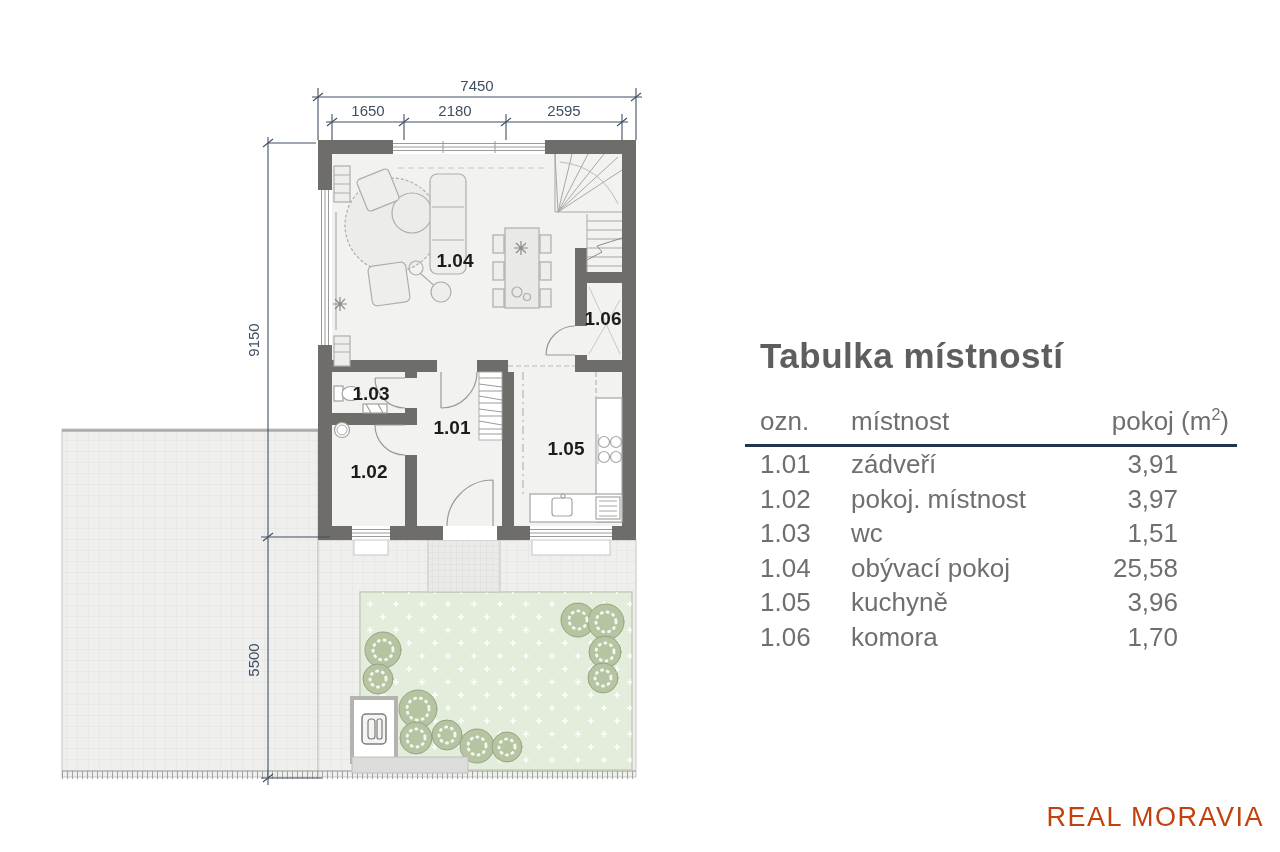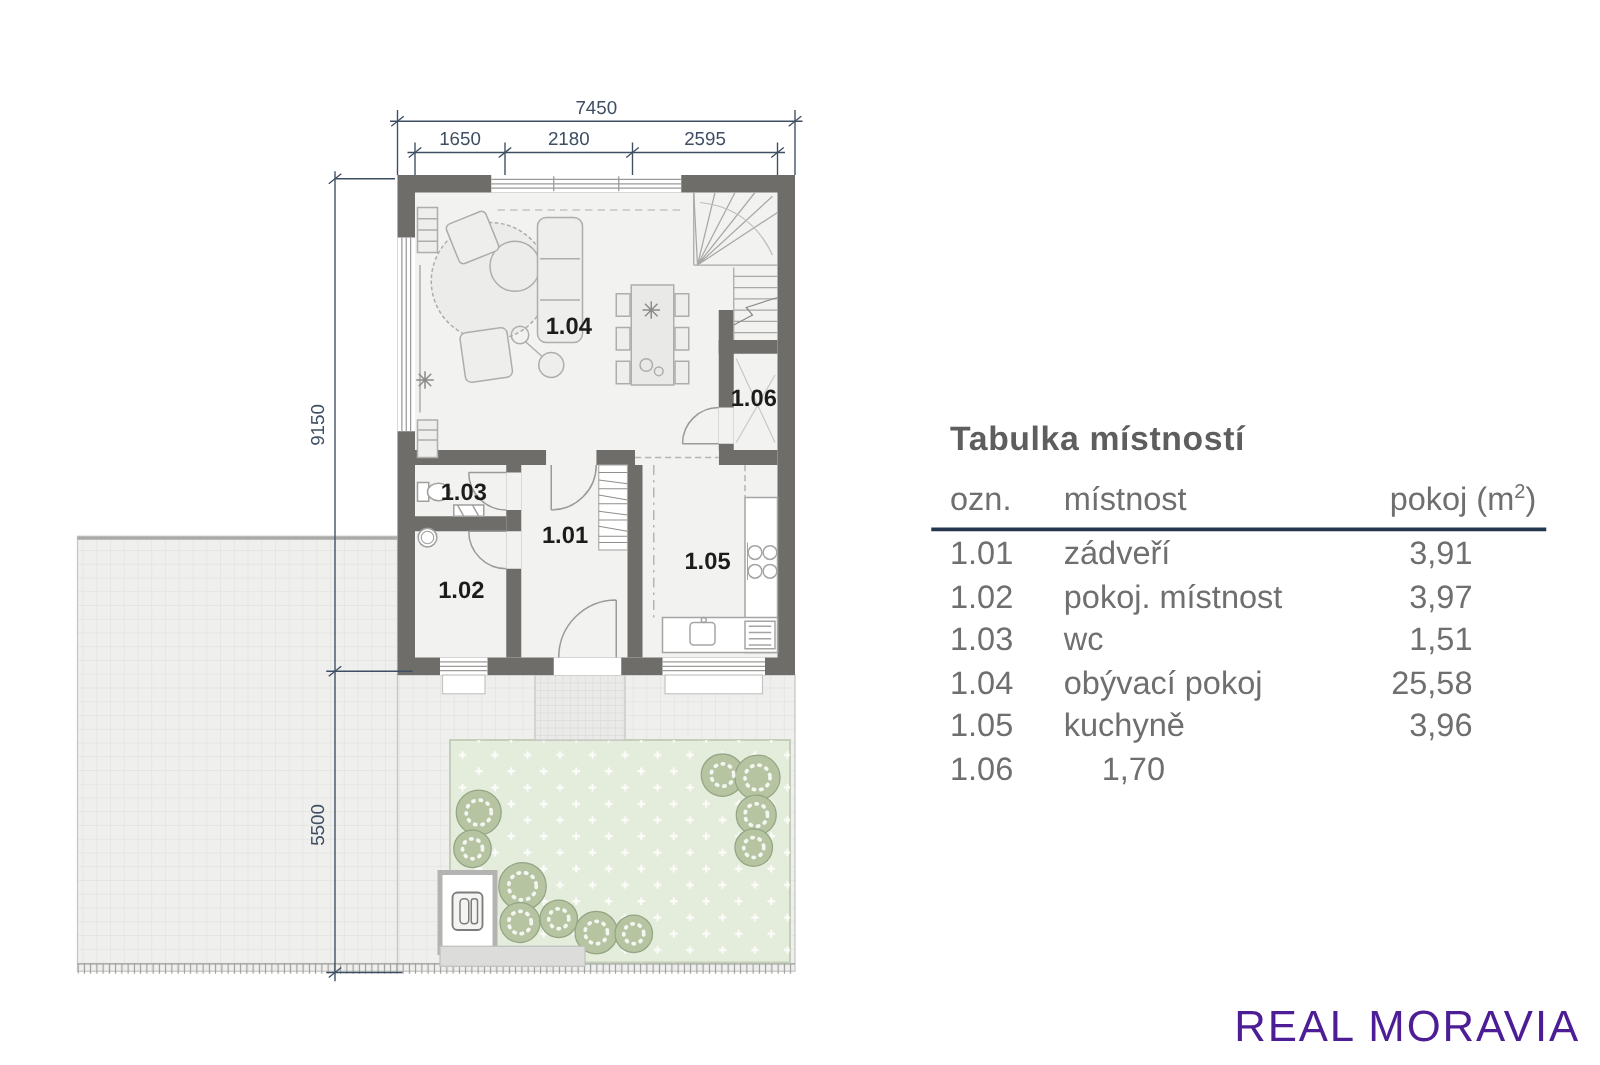--- a/index.html
+++ b/index.html
@@ -3,31 +3,31 @@
 <meta charset="utf-8">
 <style>
   html,body{margin:0;padding:0;background:#ffffff;}
   body{width:1280px;height:852px;position:relative;overflow:hidden;
        font-family:"Liberation Sans",sans-serif;}
   svg text{font-family:"Liberation Sans",sans-serif;}
   .dim-label{font-size:15px;fill:#3f4f63;}
   .room-label{font-size:19px;font-weight:bold;fill:#1c1c1a;}
 
   .room-table{position:absolute;left:745px;top:336px;width:492px;color:#6f6f6f;}
-  .rt-title{font-size:27px;font-weight:bold;color:#5e5e5e;padding-left:15px;letter-spacing:.5px;}
-  .rt-header{display:flex;align-items:flex-end;margin-top:17px;font-size:26px;}
+  .rt-title{font-size:35px;font-weight:bold;color:#5e5e5e;padding-left:15px;letter-spacing:.5px;}
+  .rt-header{display:flex;align-items:flex-end;margin-top:30px;font-size:26px;}
   .rt-rule{border-bottom:3px solid #24364d;margin-top:7px;}
   .rt-row{display:flex;align-items:center;height:33.5px;font-size:26px;margin-top:1px;}
   .c-id{width:106px;padding-left:15px;box-sizing:border-box;}
   .c-name{flex:1;}
   .c-area{width:140px;text-align:right;padding-right:59px;box-sizing:border-box;}
   .c-area-h{width:140px;text-align:right;padding-right:8px;box-sizing:border-box;}
   .c-area-h sup{font-size:16px;}
 
-  .watermark{position:absolute;right:16px;top:802px;font-size:35px;color:#4c1d95;
+  .watermark{position:absolute;right:16px;top:802px;font-size:27px;color:#c2410c;
              letter-spacing:1.5px;}
 </style>
 </head>
 <body>
 
 
 
 <svg width="1280" height="852" viewBox="0 0 1280 852" xmlns="http://www.w3.org/2000/svg">
   <defs>
     <pattern id="pave" width="11" height="11" patternUnits="userSpaceOnUse">
@@ -288,20 +288,21 @@
     <span class="c-name">obývací pokoj</span>
     <span class="c-area">25,58</span>
   </div>
   <div class="rt-row">
     <span class="c-id">1.05</span>
     <span class="c-name">kuchyně</span>
     <span class="c-area">3,96</span>
   </div>
   <div class="rt-row">
     <span class="c-id">1.06</span>
+    <span class="c-name">komora</span>
     <span class="c-area">1,70</span>
   </div>
 </div>
 
 
 <div class="watermark">REAL MORAVIA</div>
 
 
 
 

